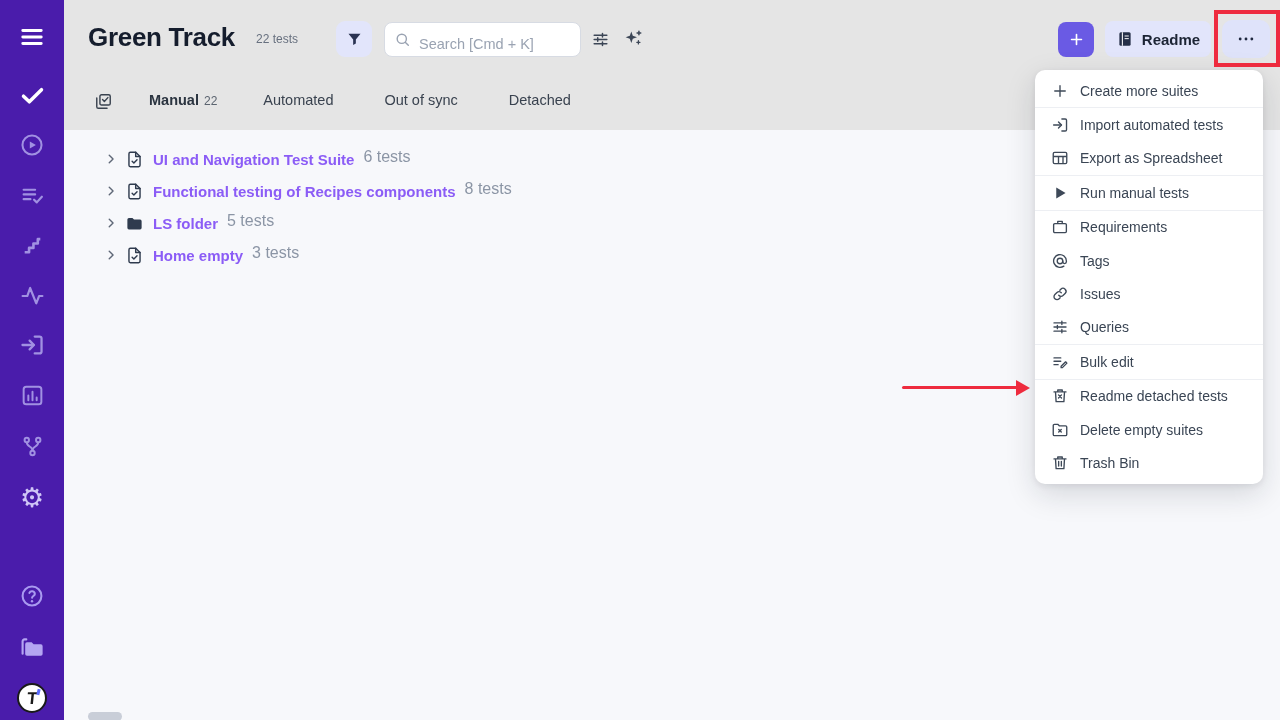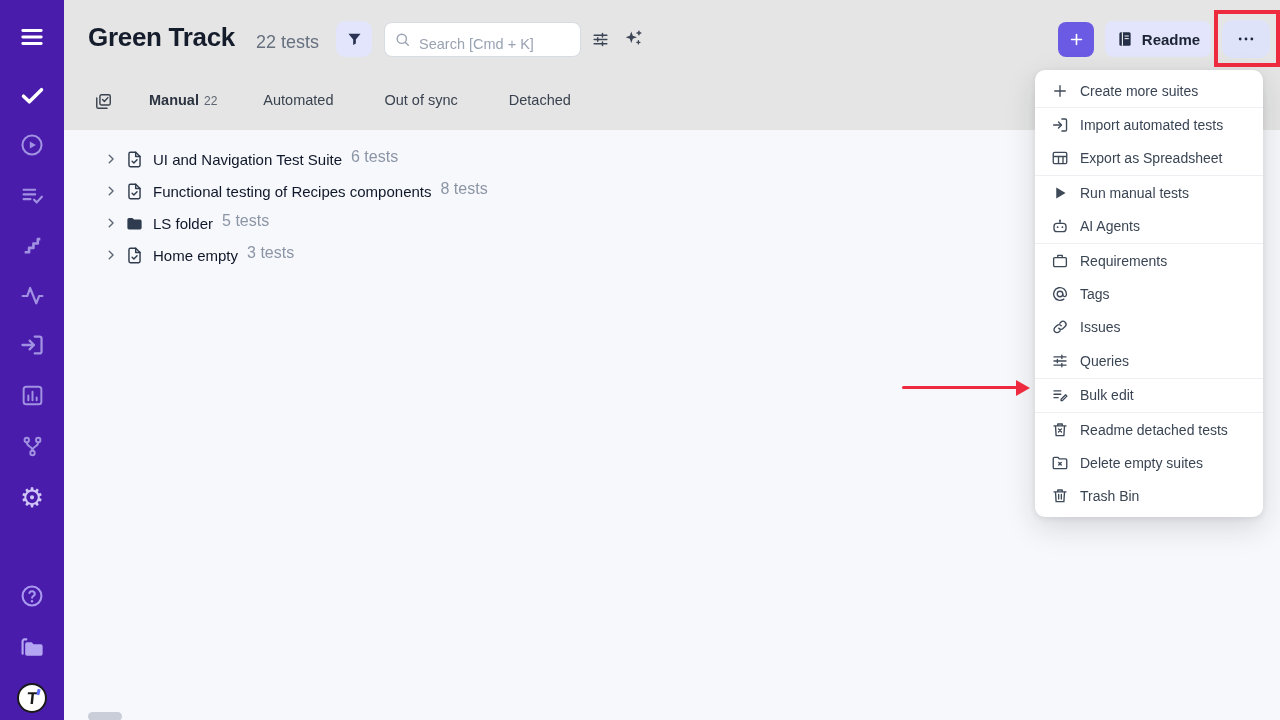--- a/index.html
+++ b/index.html
@@ -15,21 +15,21 @@
   .logo-circle { width:30px; height:30px; background:#fff; border:2.5px solid #1a1a1a; border-radius:50%; display:flex; align-items:center; justify-content:center; position:relative; }
   .logo-circle .t { font-weight:800; font-size:17px; color:#1b1b1b; line-height:1; transform:skewX(-6deg); }
   .logo-circle .tick { position:absolute; top:4px; right:6px; width:2.5px; height:6px; background:#5b6cff; transform:rotate(14deg); }
 
   
   .main { position:absolute; left:64px; top:0; width:1216px; height:720px; }
   .header { position:absolute; left:0; top:0; width:1216px; height:130px; background:#e5e5e5; }
   .content { position:absolute; left:0; top:130px; width:1216px; height:590px; background:#f7f8fb; }
 
   .page-title { position:absolute; left:24px; top:22px; font-size:26px; font-weight:800; color:#151d2d; letter-spacing:-0.3px; }
-  .tests-count { position:absolute; left:192px; top:32px; font-size:18px; color:#67707f; }
+  .tests-count { position:absolute; left:192px; top:32px; font-size:12px; color:#67707f; }
 
   .filter-btn { position:absolute; left:272px; top:21px; width:36px; height:36px; background:#e2e5fb; border:none; border-radius:9px; display:flex; align-items:center; justify-content:center; cursor:pointer; }
 
   .search-box { position:absolute; left:320px; top:22px; width:197px; height:35px; }
   .search-box input { width:100%; height:100%; border:1px solid #d7dbe3; border-radius:8px; padding:8px 10px 0 34px; font-size:14.5px; color:#333; outline:none; font-family:"Liberation Sans", sans-serif; background:#fff; }
   .search-box input::placeholder { color:#9aa3b2; }
   .search-box .mag { position:absolute; left:10px; top:9px; }
 
   .hdr-icon { position:absolute; top:30px; background:none; border:none; cursor:pointer; padding:0; }
   .hdr-icon.sliders { left:527px; }
@@ -44,21 +44,21 @@
   .tabs-row .select-all { margin-right:36px; background:none; border:none; cursor:pointer; padding:0; display:flex; }
   .tab { display:flex; align-items:baseline; gap:5px; margin-right:46px; font-size:14.5px; font-weight:500; color:#39424f; cursor:pointer; }
   .tab.active { font-weight:700; color:#2b3440; }
   .tab .cnt { font-size:12px; color:#5b6470; font-weight:400; }
 
   
   .suite-list { padding-top:13px; }
   .suite-row { height:32px; display:flex; align-items:center; padding-left:40px; cursor:pointer; }
   .suite-row .chev { display:flex; margin-right:7px; }
   .suite-row .s-icon { display:flex; margin-right:9px; }
-  .suite-name { font-size:15px; font-weight:400; color:#0f172a; }
+  .suite-name { font-size:15px; font-weight:700; color:#8b5cf6; }
   .suite-count { font-size:16px; color:#8b95a5; margin-left:9px; position:relative; top:-2px; }
 
   .hscroll-thumb { position:absolute; left:24px; top:582px; width:34px; height:9px; border-radius:5px; background:#c9ced8; cursor:grab; }
 
   
   .menu { position:absolute; left:971px; top:70px; width:228px; background:#fff; border-radius:10px; box-shadow:0 10px 30px rgba(20,24,40,.15), 0 2px 6px rgba(20,24,40,.08); padding:4px 0; z-index:40; }
   .menu-item { height:33.4px; display:flex; align-items:center; padding:0 16px; gap:11px; font-size:14px; color:#3a4554; cursor:pointer; }
   .menu-item svg { flex:0 0 auto; }
   .menu-sep { height:1px; background:#edeff3; }
 
@@ -352,32 +352,20 @@
 
       <div class="menu-item">
         <span style="display:flex">
             <svg width="18" height="18" viewBox="0 0 24 24">
               <path d="M7 4.6l12.4 7.4L7 19.4z" fill="#3e4958"></path>
             </svg>
           </span>
         <span>Run manual tests</span>
       </div>
 
-      <div class="menu-item">
-        <span style="display:flex">
-            <svg width="18" height="18" viewBox="0 0 24 24" fill="none" stroke="#3e4958" stroke-width="1.8" stroke-linecap="round">
-              <rect x="4" y="8.5" width="16" height="11" rx="4"></rect>
-              <path d="M12 8.5V6"></path>
-              <circle cx="12" cy="4.5" r="1.3" fill="#3e4958" stroke="none"></circle>
-              <circle cx="8.8" cy="13.5" r="1.2" fill="#3e4958" stroke="none"></circle>
-              <circle cx="15.2" cy="13.5" r="1.2" fill="#3e4958" stroke="none"></circle>
-            </svg>
-          </span>
-        <span>AI Agents</span>
-      </div>
       <div class="menu-sep"></div>
 
       <div class="menu-item">
         <span style="display:flex">
             <svg width="18" height="18" viewBox="0 0 24 24" fill="none" stroke="#3e4958" stroke-width="1.8" stroke-linejoin="round">
               <rect x="3.5" y="7.5" width="17" height="12" rx="1.5"></rect>
               <path d="M9 7.5v-3h6v3"></path>
             </svg>
           </span>
         <span>Requirements</span>

